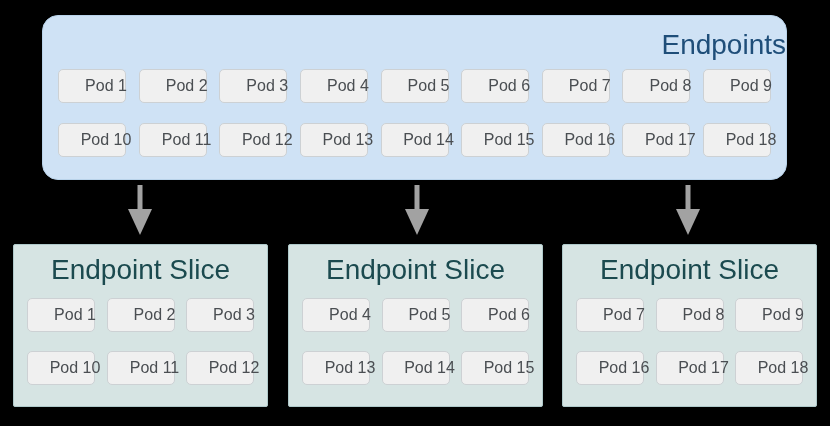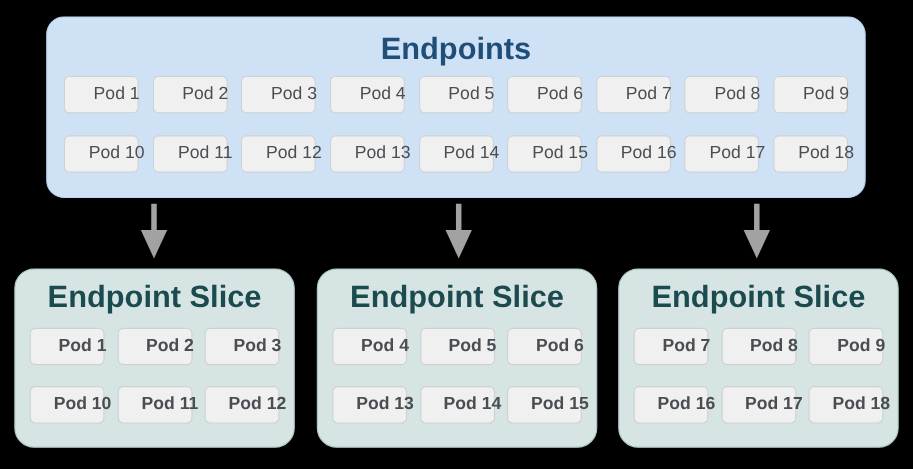--- a/index.html
+++ b/index.html
@@ -15,25 +15,24 @@
   .endpoints-box {
     position: absolute; left: 42px; top: 15px;
     width: 745px; height: 165px;
     box-sizing: border-box;
     background: var(--endpoints-fill, #cfe2f5);
     border: 1px solid var(--endpoints-border, #b9d3ea);
     border-radius: 16px;
   }
   .endpoints-title {
     margin-top: 10px;
-    text-align: center;
+    text-align: right;
     font-size: 28px;
     line-height: 38px;
     color: var(--endpoints-title, #1f4e79);
-    font-weight: bold;
   }
   .endpoints-pods {
     display: grid;
     grid-template-columns: repeat(9, 68px);
     justify-content: space-between;
     row-gap: 20px;
     margin: 5px 15px 0 15px;
   }
 
   
@@ -60,22 +59,21 @@
   .arrow-2 { left: 404px; }
   .arrow-3 { left: 675px; }
 
   
   .slice-box {
     position: absolute; top: 244px;
     width: 255px; height: 163px;
     box-sizing: border-box;
     background: var(--slice-fill, #d6e4e3);
     border: 1.5px solid var(--slice-border, #afc9ca);
-    border-radius: 18px;
-    font-weight: bold;
+    border-radius: 2px;
   }
   .slice-1 { left: 13px; }
   .slice-2 { left: 288px; }
   .slice-3 { left: 562px; }
   .slice-title {
     margin-top: 6px;
     text-align: center;
     font-size: 28px;
     line-height: 37px;
     color: var(--slice-title, #1b4a4f);

